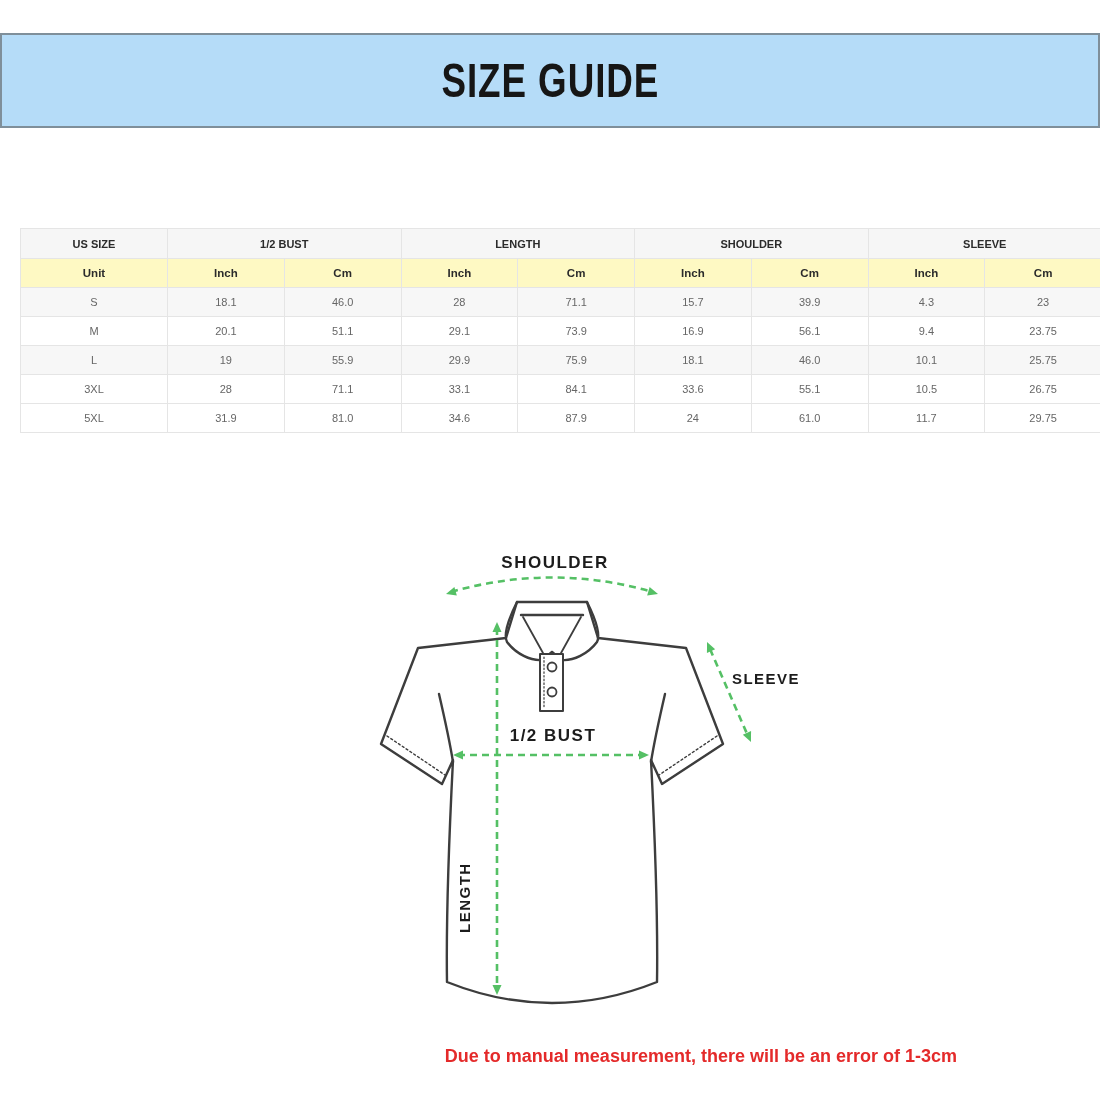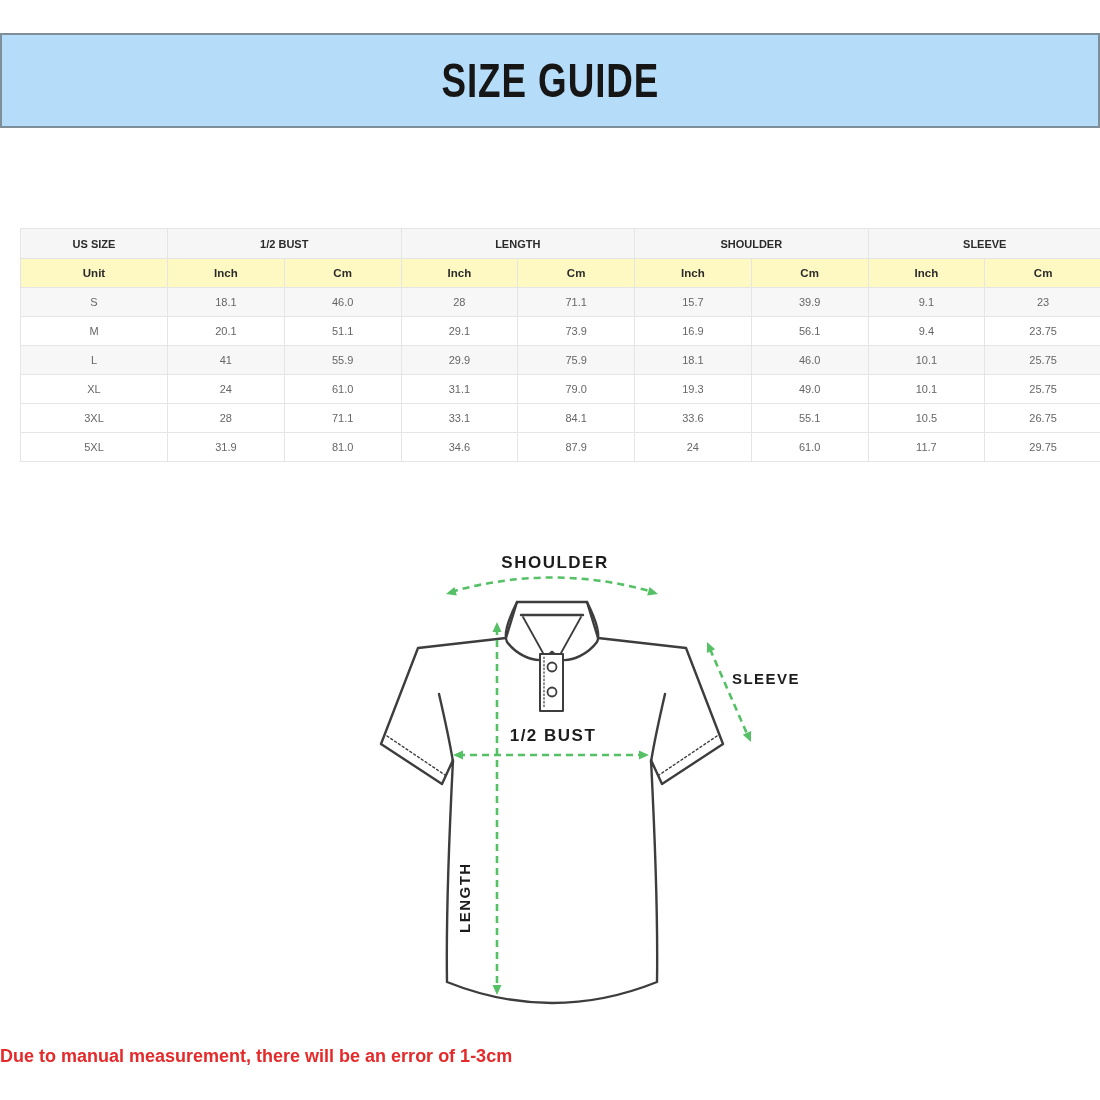--- a/index.html
+++ b/index.html
@@ -49,21 +49,21 @@
   .label-bust     { left:108px; top:178px; width:160px; font-size:17px; }
   .label-length   {
     left:86px; top:310px; width:26px; height:80px; font-size:15px;
     writing-mode:vertical-rl; transform:rotate(180deg);
     display:flex; align-items:center; justify-content:center;
   }
 
   
   .note {
     position:absolute; left:0; top:1046px; width:957px;
-    text-align:left; font-size:18px; font-weight:bold; color:#e42a2a;
+    text-align:right; font-size:18px; font-weight:bold; color:#e42a2a;
   }
 </style>
 </head>
 <body>
 
 <div class="banner">
   <span class="banner-title">SIZE GUIDE</span>
 </div>
 
 <table class="size-table">
@@ -100,53 +100,42 @@
   </thead>
   <tbody id="table-body">
       <tr class="alt">
         <td>S</td>
         <td>18.1</td>
         <td>46.0</td>
         <td>28</td>
         <td>71.1</td>
         <td>15.7</td>
         <td>39.9</td>
-        <td>9.1</td>
+        <td>4.3</td>
         <td>23</td>
       </tr>
       <tr>
         <td>M</td>
         <td>20.1</td>
         <td>51.1</td>
         <td>29.1</td>
         <td>73.9</td>
         <td>16.9</td>
         <td>56.1</td>
         <td>9.4</td>
         <td>23.75</td>
       </tr>
       <tr class="alt">
         <td>L</td>
-        <td>41</td>
+        <td>19</td>
         <td>55.9</td>
         <td>29.9</td>
         <td>75.9</td>
         <td>18.1</td>
         <td>46.0</td>
-        <td>10.1</td>
-        <td>25.75</td>
-      </tr>
-      <tr>
-        <td>XL</td>
-        <td>24</td>
-        <td>61.0</td>
-        <td>31.1</td>
-        <td>79.0</td>
-        <td>19.3</td>
-        <td>49.0</td>
         <td>10.1</td>
         <td>25.75</td>
       </tr>
       <tr>
         <td>3XL</td>
         <td>28</td>
         <td>71.1</td>
         <td>33.1</td>
         <td>84.1</td>
         <td>33.6</td>

